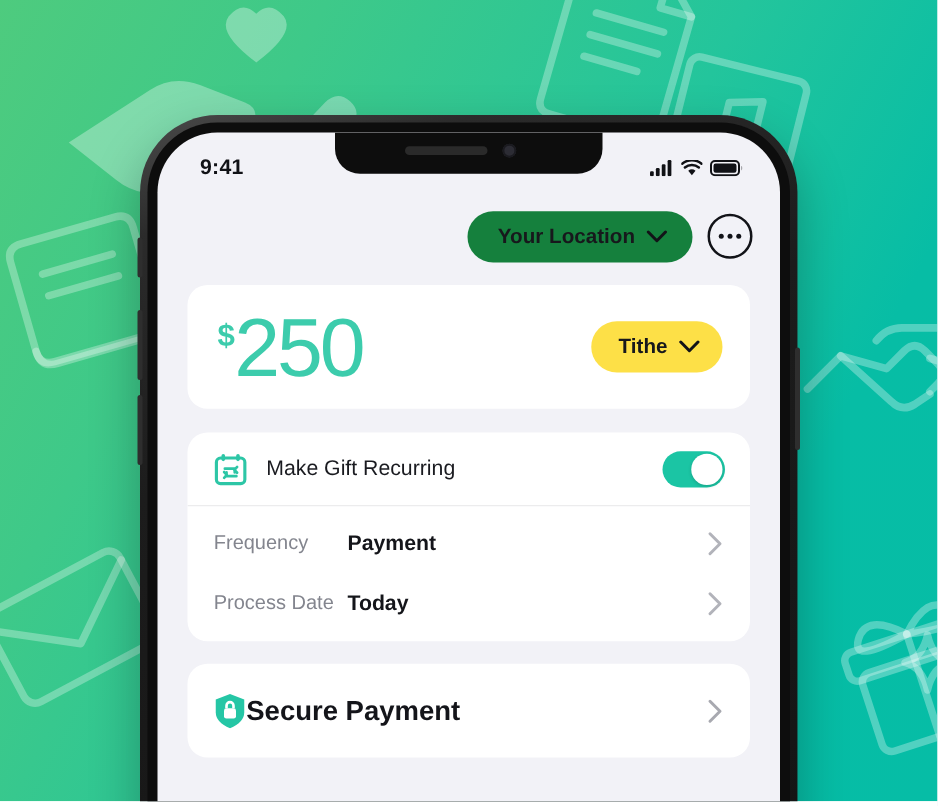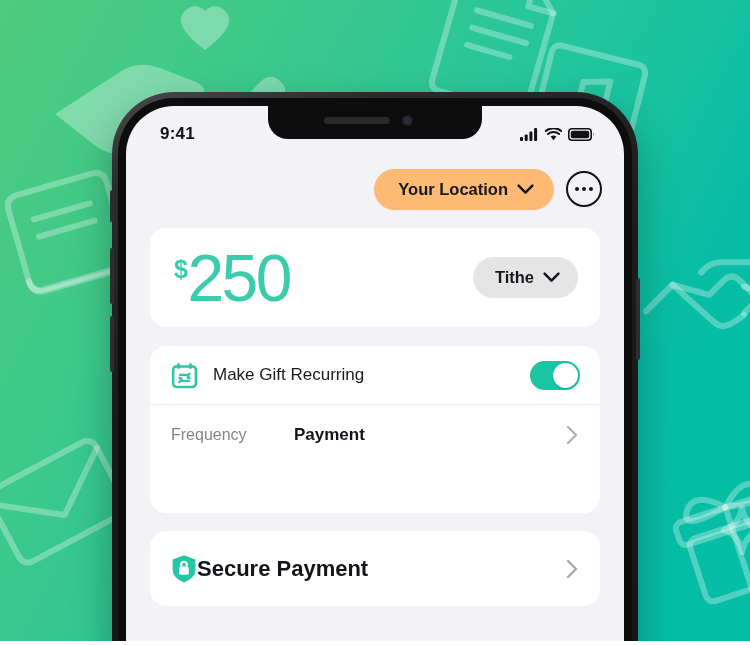--- a/index.html
+++ b/index.html
@@ -143,21 +143,21 @@
     align-items: center;
     justify-content: flex-end;
     padding-right: 22px;
     gap: 12px;
     box-sizing: border-box;
   }
   #location-pill {
     display: flex;
     align-items: center;
     gap: 9px;
-    background: #fdba74;
+    background: #15803d;
     border-radius: 24px;
     padding: 11px 20px 11px 24px;
     font-size: 16.5px;
     font-weight: 700;
     color: #17181c;
     cursor: pointer;
   }
   #more-btn {
     width: 36px; height: 36px;
     border-radius: 50%;
@@ -208,21 +208,21 @@
   }
   #amount {
     font-size: 66px;
     font-weight: 400;
     letter-spacing: -2.5px;
   }
   #fund-pill {
     display: flex;
     align-items: center;
     gap: 9px;
-    background: #e5e5e5;
+    background: #fde047;
     border-radius: 22px;
     padding: 11px 18px 11px 22px;
     font-size: 16.5px;
     font-weight: 700;
     color: #17181c;
     cursor: pointer;
   }
 
   #recurring-card {
     top: 240px;
@@ -262,21 +262,21 @@
   }
 
   .detail-row {
     height: 48px;
     display: flex;
     align-items: center;
     padding: 0 22px 0 21px;
     box-sizing: border-box;
     cursor: pointer;
   }
-  #freq-row { margin-top: 6px; gap: 16px; }
+  #freq-row { margin-top: 6px; }
   .detail-key {
     font-size: 16px;
     color: #83858e;
     font-weight: 400;
     width: 107px;
     flex: none;
   }
   .detail-val {
     font-size: 17px;
     color: #14151a;
@@ -452,20 +452,27 @@
         </div>
 
         <div class="detail-row" id="freq-row">
           <span class="detail-key">Frequency</span>
           <span class="detail-val">Payment</span>
           <svg class="chevron-right" width="12" height="20" viewBox="0 0 12 20">
             <path d="M2 2 L10 10 L2 18" fill="none" stroke="#b2b3ba" stroke-width="2.4" stroke-linecap="round" stroke-linejoin="round"></path>
           </svg>
         </div>
 
+        <div class="detail-row">
+          <span class="detail-key">Process Date</span>
+          <span class="detail-val">Today</span>
+          <svg class="chevron-right" width="12" height="20" viewBox="0 0 12 20">
+            <path d="M2 2 L10 10 L2 18" fill="none" stroke="#b2b3ba" stroke-width="2.4" stroke-linecap="round" stroke-linejoin="round"></path>
+          </svg>
+        </div>
       </div>
 
       <div class="card" id="payment-card">
         <svg width="26" height="29" viewBox="0 0 26 29">
           <path d="M13 1.2 L24.4 5.6 v10.2 q0 8 -11.4 12.8 Q1.6 23.8 1.6 15.8 V5.6 Z" fill="#25c6a5"></path>
           <rect x="8.2" y="12.6" width="9.6" height="8.2" rx="1.9" fill="#ffffff"></rect>
           <path d="M10.2 12.6 v-2.1 a2.8 2.8 0 0 1 5.6 0 v2.1" fill="none" stroke="#ffffff" stroke-width="2.1"></path>
         </svg>
         <span id="payment-label">Secure Payment</span>
         <svg class="chevron-right" width="12" height="20" viewBox="0 0 12 20">

